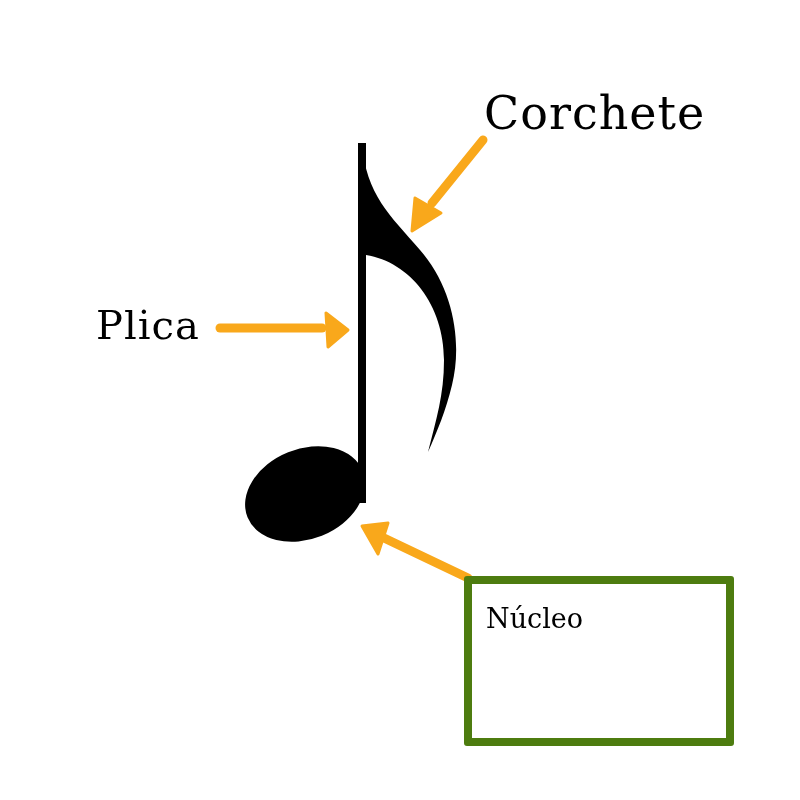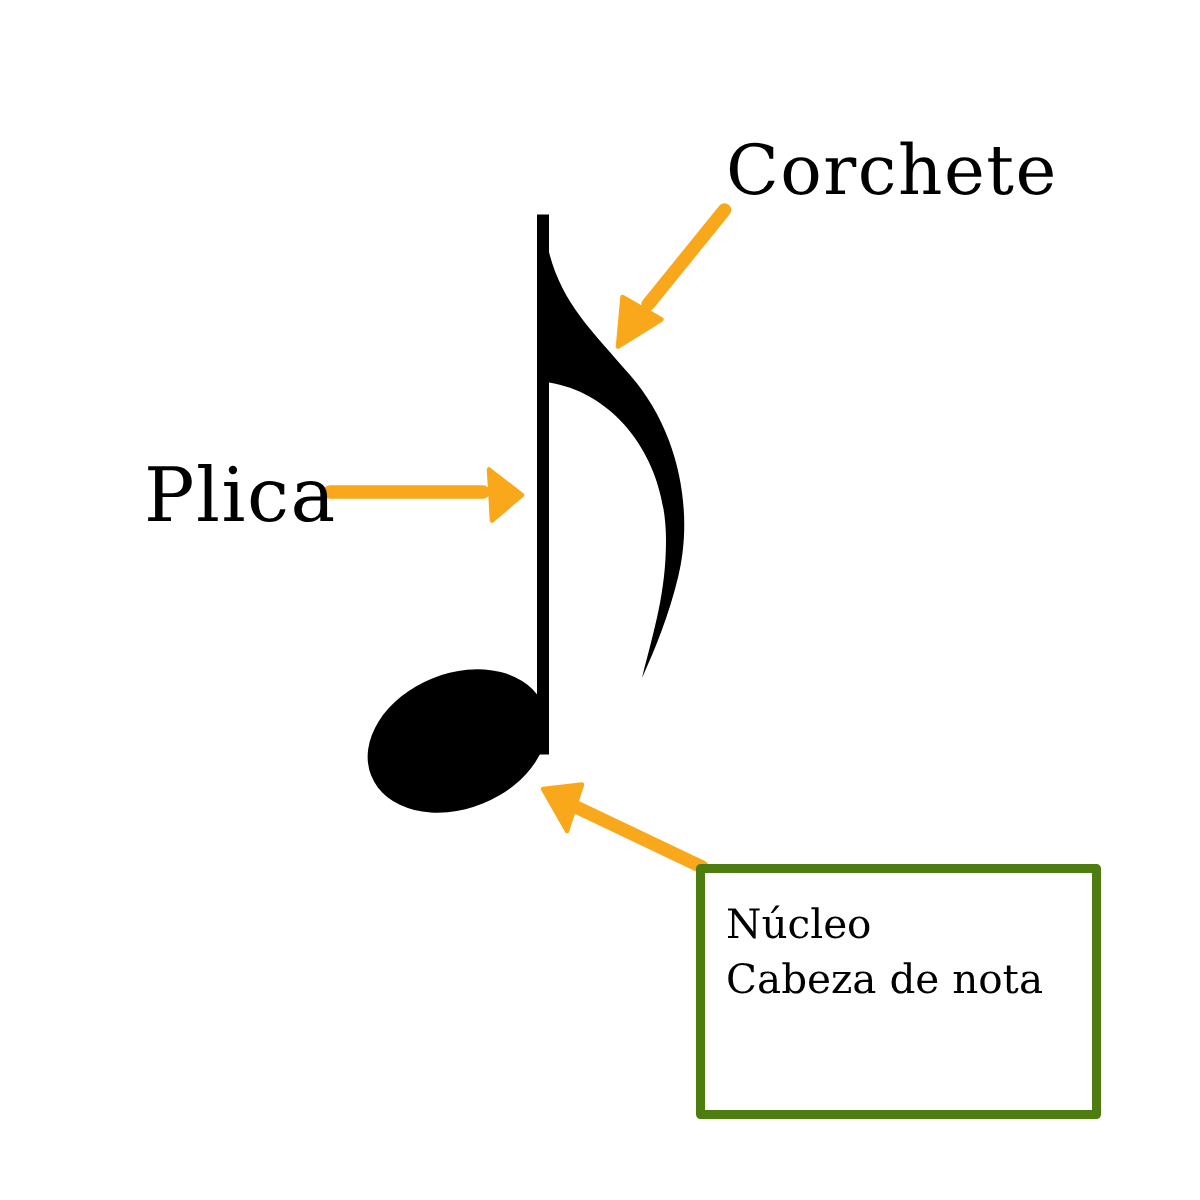--- a/index.html
+++ b/index.html
@@ -6,26 +6,26 @@
     body { width: 800px; height: 800px; position: relative; overflow: hidden; }
     .canvas { position: absolute; left: 0; top: 0; width: 800px; height: 596px; }
     .label {
       position: absolute;
       font-family: "DejaVu Serif", serif;
       color: #000;
       white-space: nowrap;
       line-height: 1;
     }
     .lbl-corchete { left: 484px; top: 90px; font-size: 46px; letter-spacing: 1px; }
-    .lbl-plica { left: 96px; top: 305px; font-size: 50px; letter-spacing: 1px; }
+    .lbl-plica { left: 96px; top: 305px; font-size: 40px; letter-spacing: 1px; }
     .box {
       position: absolute;
       left: 464px; top: 576px;
       width: 270px; height: 170px;
-      border: 6px solid #4d7c0f;
+      border: 8px solid #4d7c0f;
       border-radius: 3px;
       box-sizing: border-box;
       background: #ffffff;
       padding: 16px 0 0 14px;
     }
     .box-line {
       font-family: "DejaVu Serif", serif;
       font-size: 27px;
       line-height: 37px;
       color: #000;
@@ -63,15 +63,14 @@
       <line x1="468" y1="578" x2="384" y2="538" stroke-width="9" stroke-linecap="round"></line>
       <polygon points="362,526 388,523 378,554" stroke-width="3" stroke-linejoin="round"></polygon>
     </g>
   </svg>
 
   <div class="label lbl-corchete">Corchete</div>
   <div class="label lbl-plica">Plica</div>
 
   <div class="box">
     <div class="box-line">Núcleo</div>
-    <div class="box-line">Cabeza de nota</div>
   </div>
 </div>
 
 </body></html>

